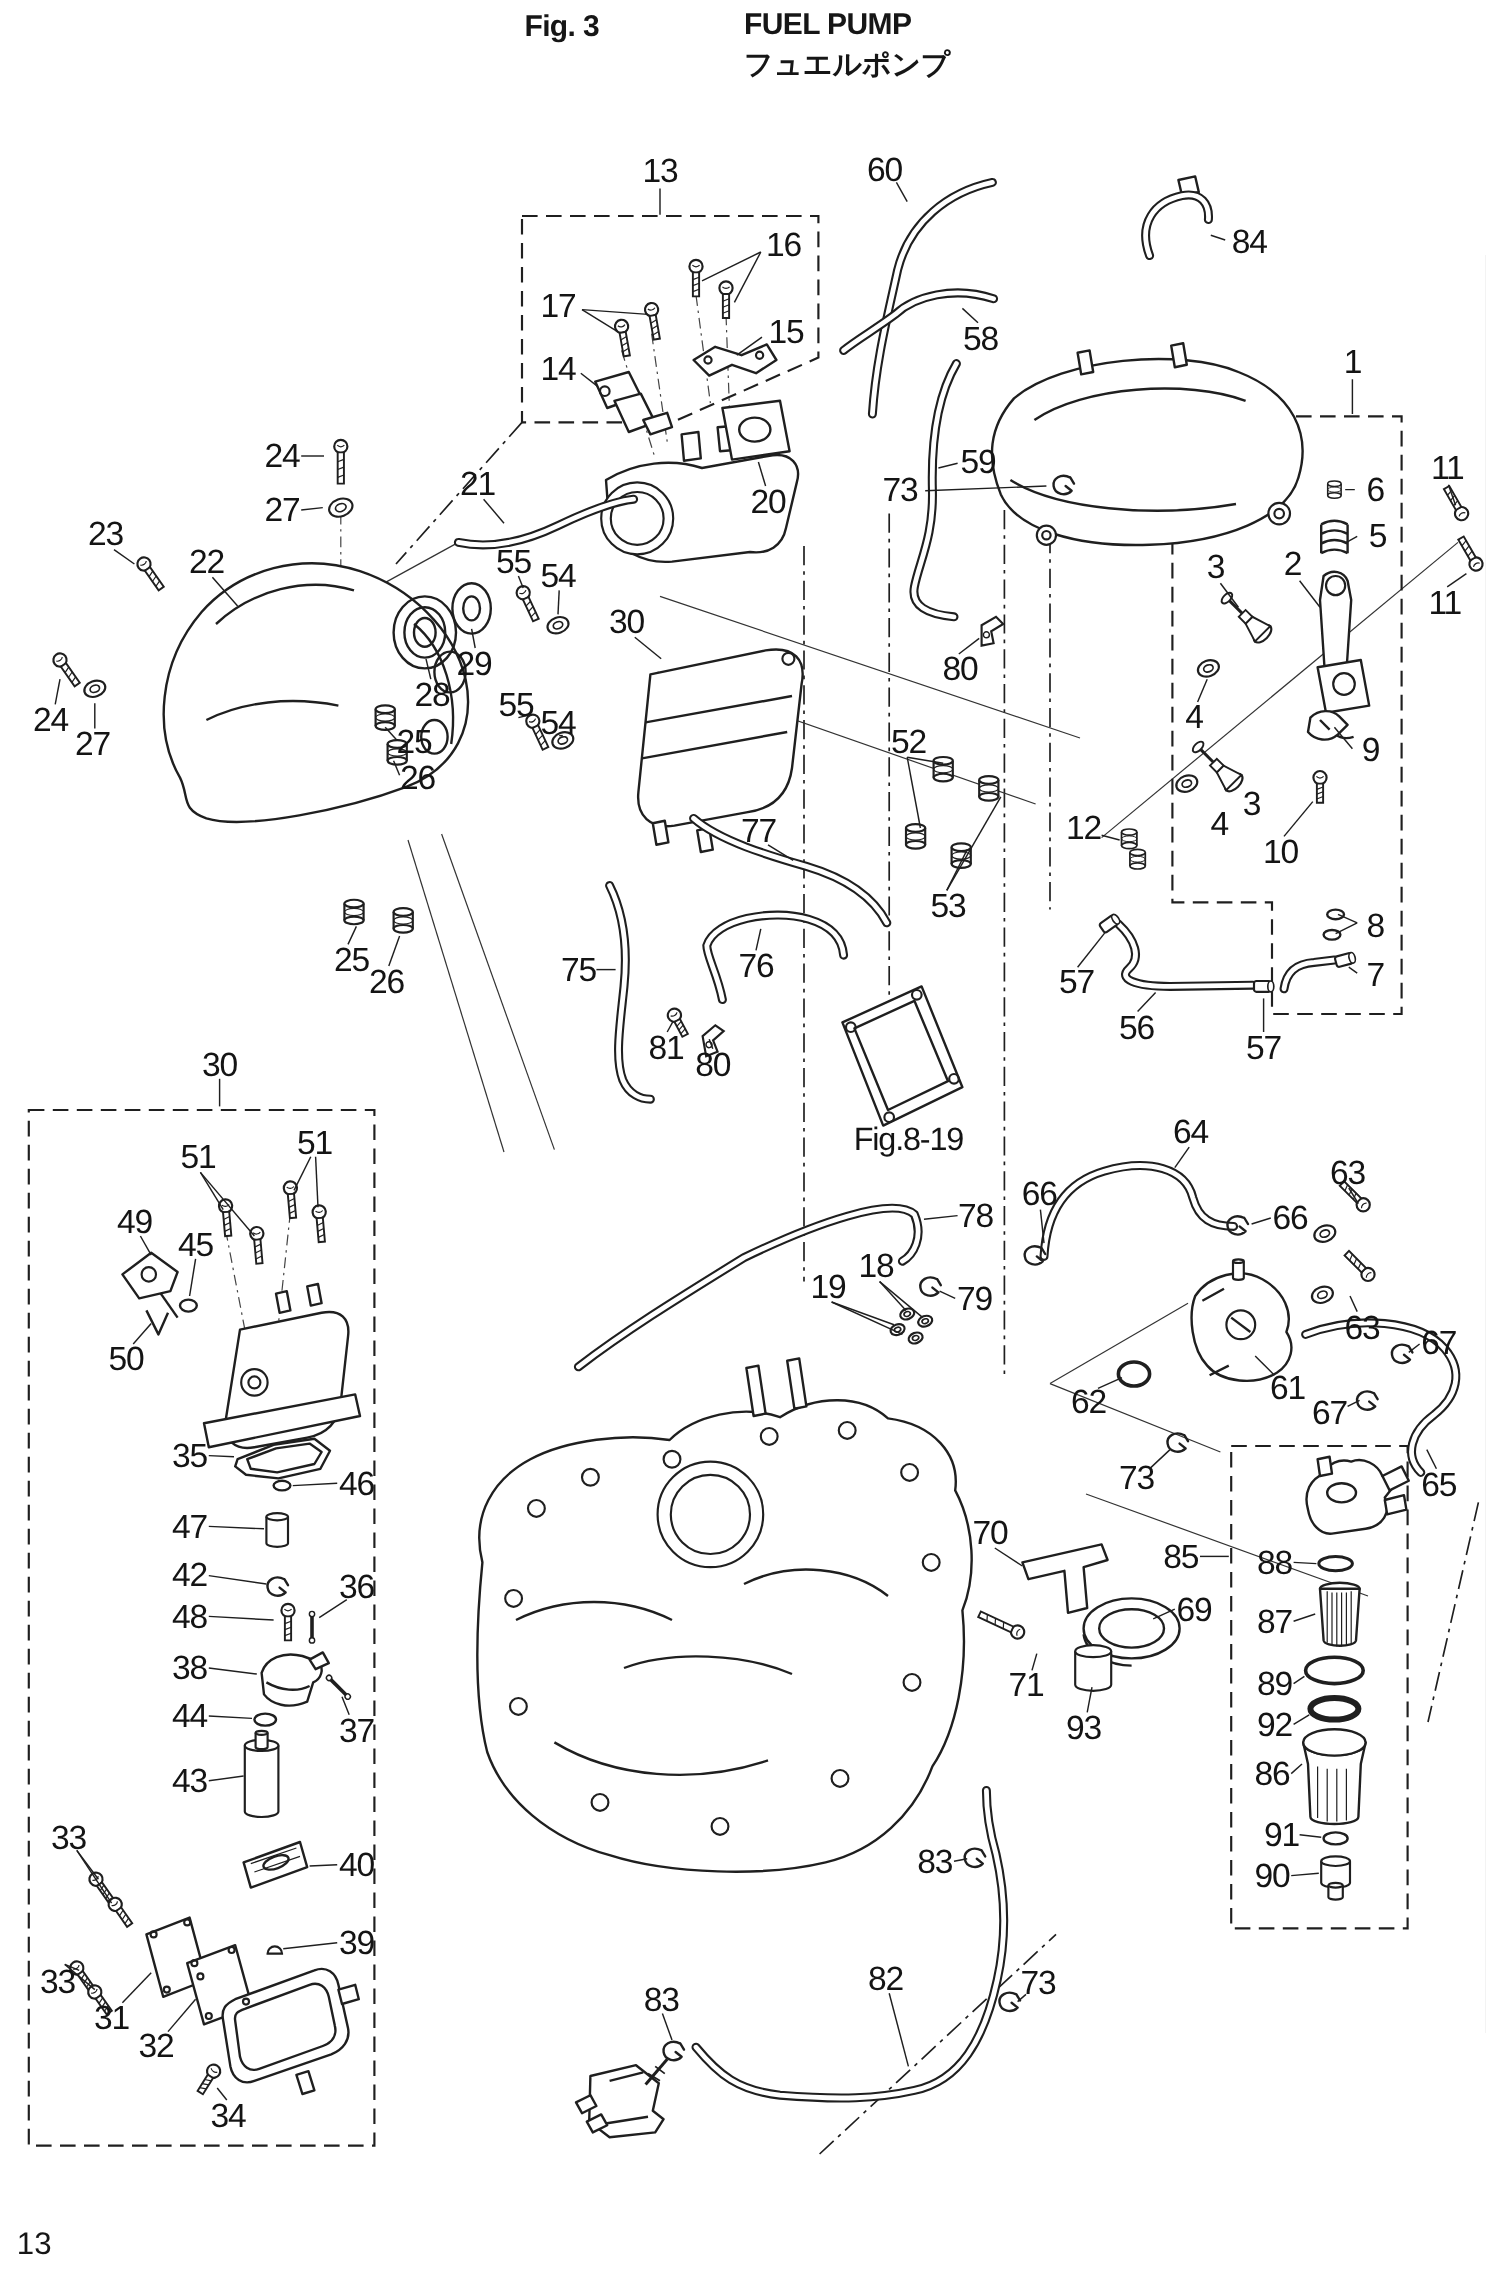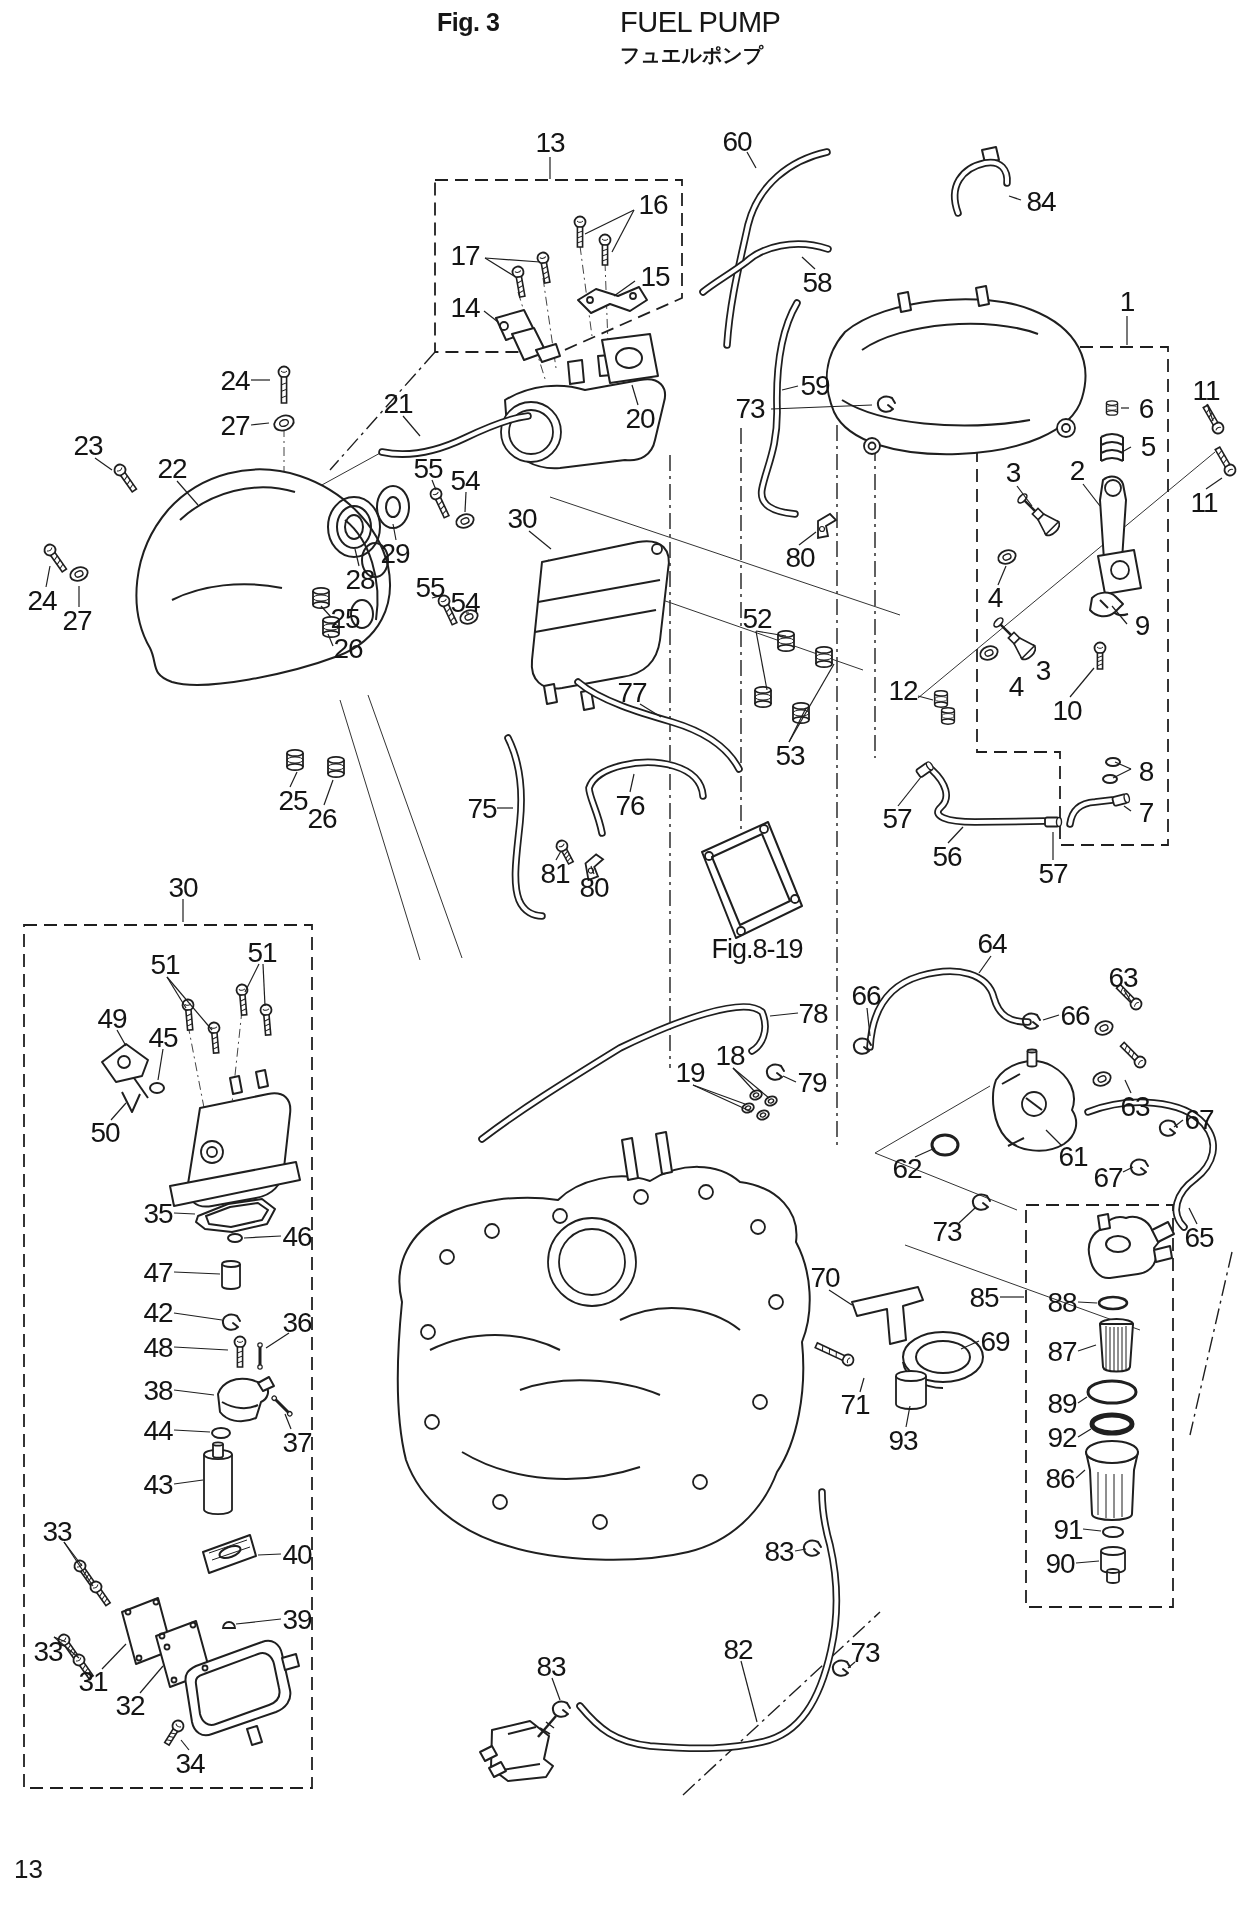--- a/index.html
+++ b/index.html
@@ -1,21 +1,21 @@
 <!DOCTYPE html>
 <html><head>
 <meta charset="utf-8">
 <style>
   html,body{margin:0;padding:0;background:#e8e8e8;}
   .page{position:relative;width:1238px;height:1912px;background:#ffffff;margin:0 auto;
         font-family:"Liberation Sans","DejaVu Sans",sans-serif;overflow:hidden;}
   .hdr-fig{position:absolute;left:437px;top:8px;font-size:25px;font-weight:bold;color:#161616;letter-spacing:-0.5px;}
   .hdr-titles{position:absolute;left:620px;top:6px;color:#161616;}
-  .hdr-en{font-size:29px;font-weight:normal;letter-spacing:-0.5px;}
-  .hdr-jp{font-size:20px;font-weight:bold;margin-top:3px;}
+  .hdr-en{font-size:25px;font-weight:bold;letter-spacing:-0.5px;}
+  .hdr-jp{font-size:24px;font-weight:bold;margin-top:3px;}
   .pageno{position:absolute;left:14px;top:1854px;font-size:26px;color:#161616;}
   svg{position:absolute;left:0;top:0;}
   text{font-family:"Liberation Sans","DejaVu Sans",sans-serif;}
 </style>
 </head>
 <body>
 
 <div class="page">
   <span class="hdr-fig">Fig. 3</span>
   <div class="hdr-titles">

